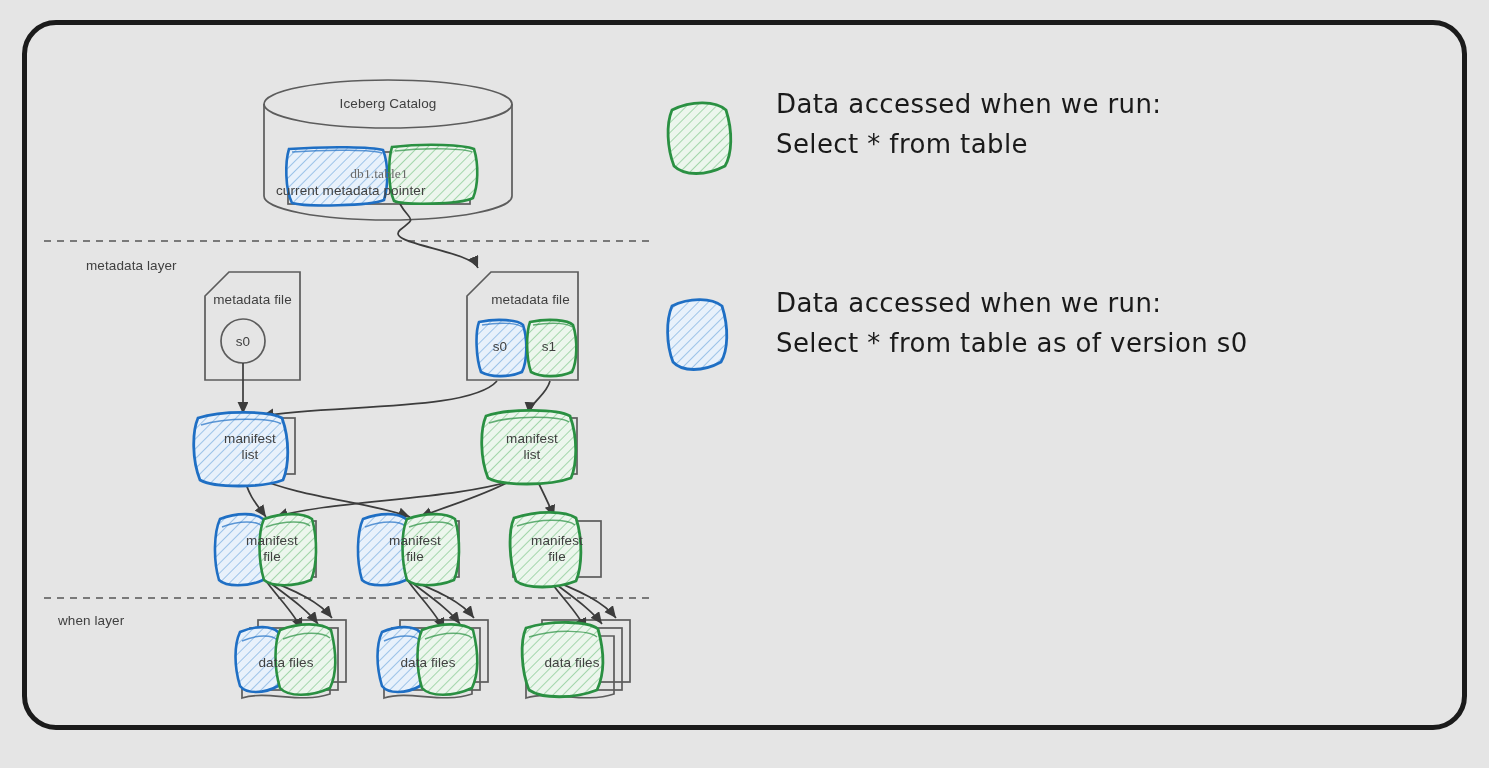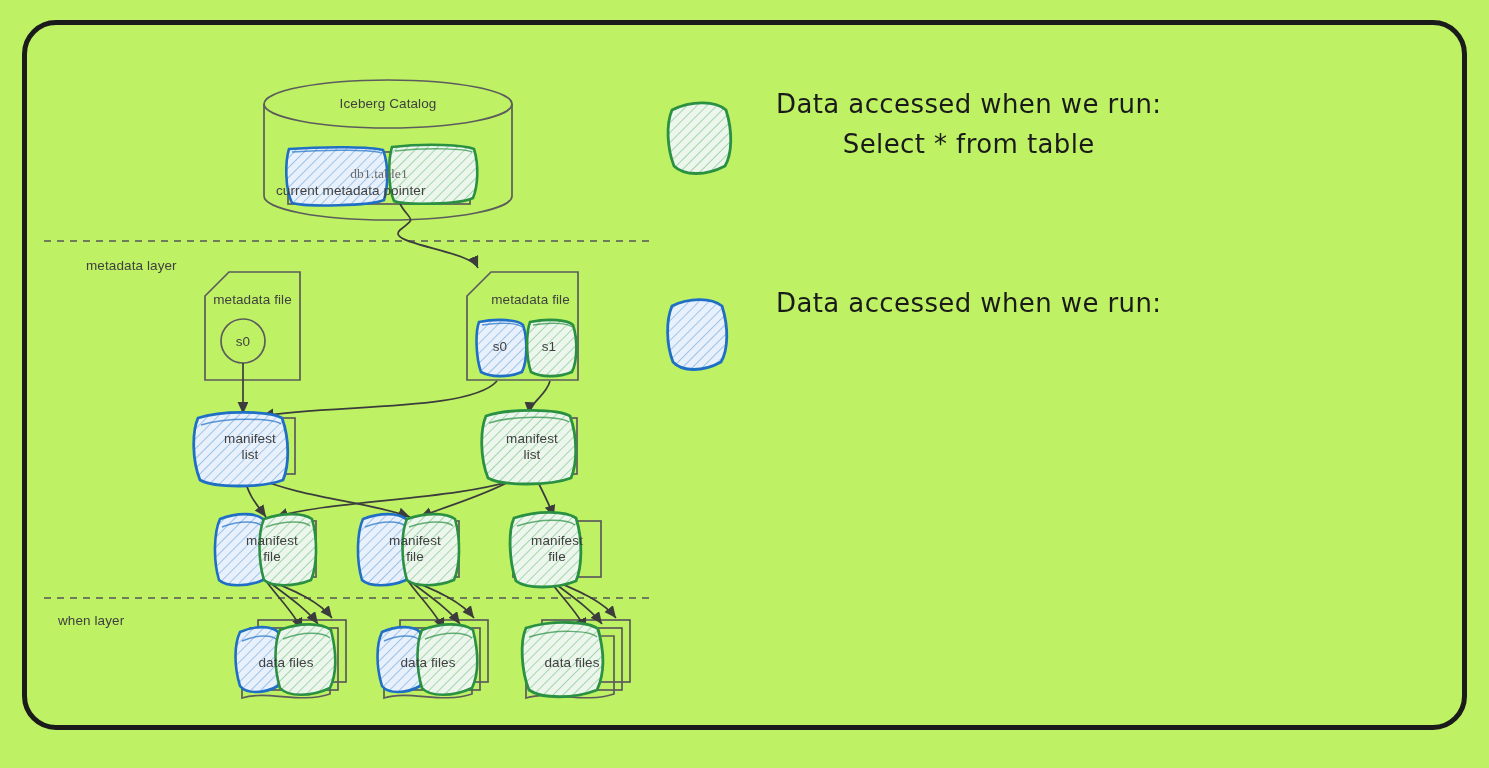--- a/index.html
+++ b/index.html
@@ -10,21 +10,21 @@
   body {
     width: 1489px;
     height: 768px;
     font-family: "Liberation Sans", sans-serif;
     overflow: hidden;
   }
   #stage {
     position: relative;
     width: 1489px;
     height: 768px;
-    background: #bef264;
+    background: #e5e5e5;
   }
   #frame {
     position: absolute;
     left: 22px;
     top: 20px;
     width: 1445px;
     height: 710px;
     border: 5px solid #1b1b1b;
     border-radius: 34px;
     box-sizing: border-box;
@@ -47,21 +47,21 @@
   .legend-text {
     position: absolute;
     font-family: "DejaVu Sans", sans-serif;
     font-size: 26px;
     line-height: 40px;
     color: #1a1a1a;
     white-space: nowrap;
     letter-spacing: 0.4px;
     margin-left: 28px;
   }
-  .legend-line2 { display: block; text-align: center; }
+  .legend-line2 { display: block; }
 </style>
 </head>
 <body>
 
 <div id="stage">
 
   <div id="frame"></div>
 
   <svg class="layer" viewBox="0 0 1489 768">
     <defs>
@@ -305,15 +305,16 @@
     </g>
   </svg>
 
   <div class="legend-text" style="left:748px; top:84px;">
     <span>Data accessed when we run:</span>
     <span class="legend-line2">Select * from table</span>
   </div>
 
   <div class="legend-text" style="left:748px; top:283px;">
     <span>Data accessed when we run:</span>
+    <span class="legend-line2">Select * from table as of version s0</span>
   </div>
 
 </div>
 
 </body></html>

